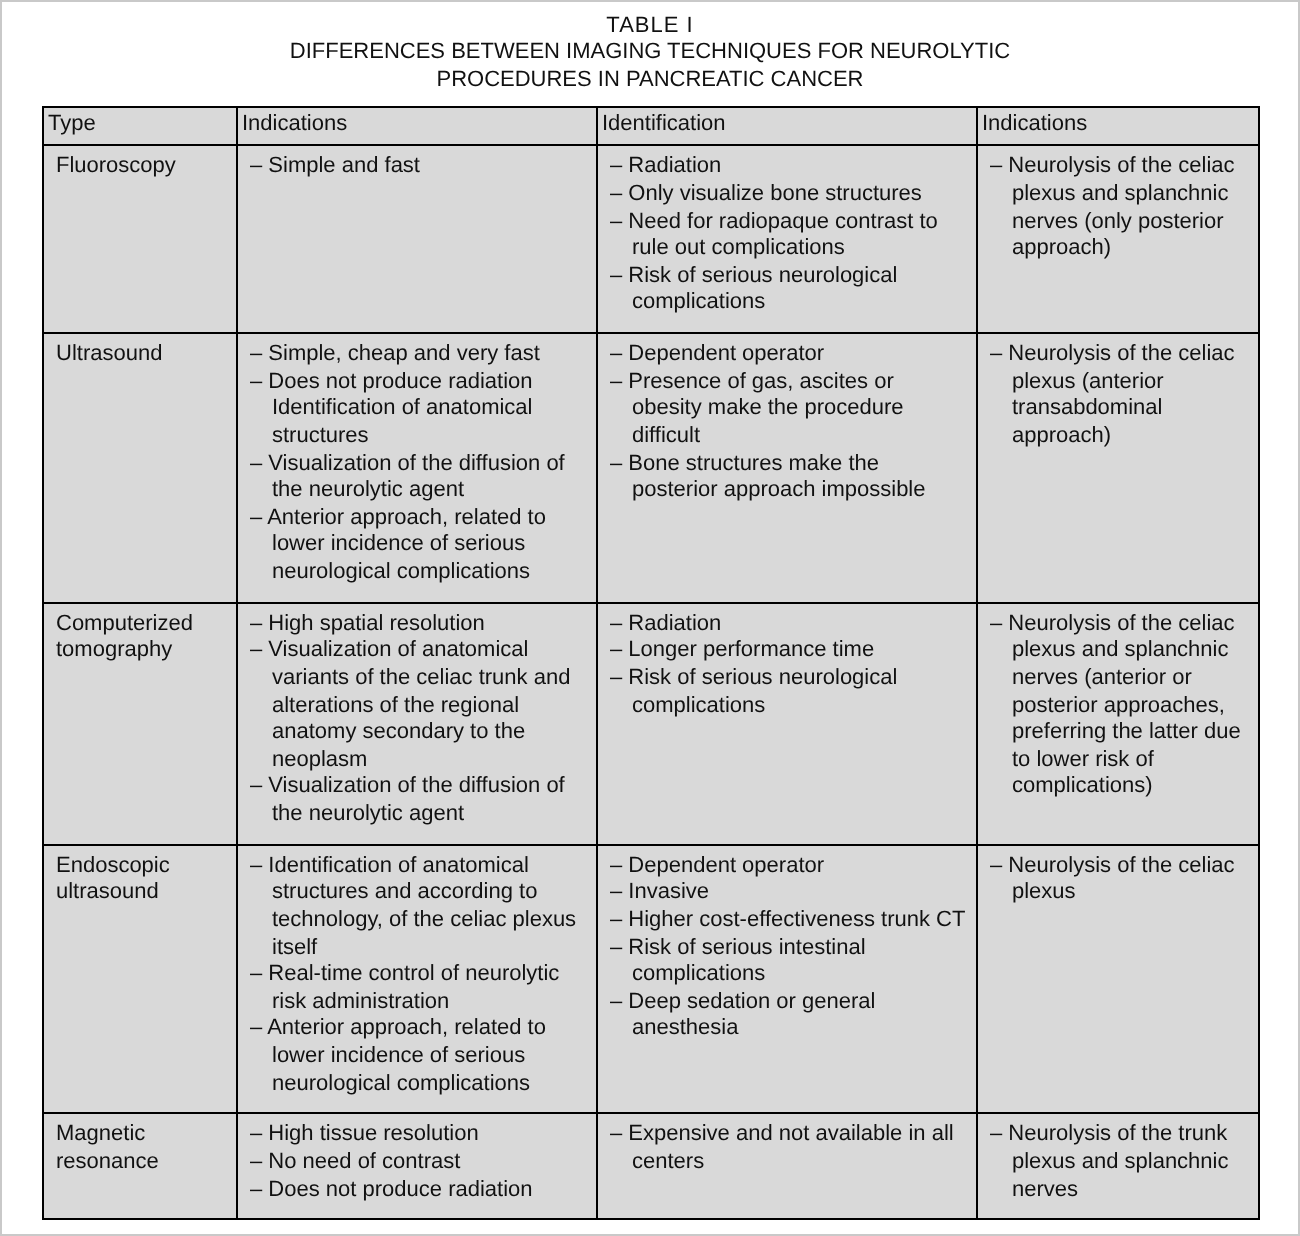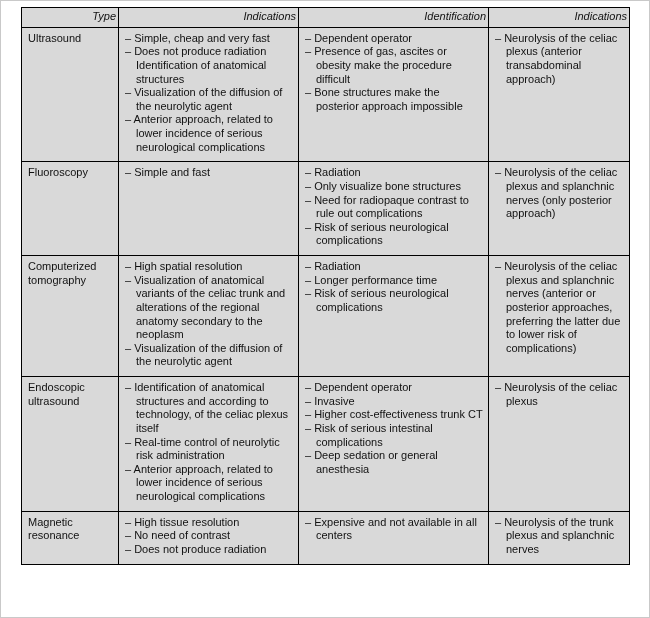--- a/index.html
+++ b/index.html
@@ -40,90 +40,93 @@
   table.cmp th,
   table.cmp td {
     border: 1px solid #000000;
     background: #d9d9d9;
     vertical-align: top;
     font-size: 11px;
     line-height: 1.24;
     padding: 4px 5px 7px 6px;
   }
   table.cmp th {
-    font-style: italic;
     font-weight: normal;
-    text-align: right;
+    text-align: left;
     padding: 2px 2px 3px 2px;
   }
   td.type-cell {
     padding-top: 5px;
   }
   .item {
     padding-left: 11px;
     text-indent: -11px;
     margin: 0;
   }
   .item.no-dash {
     text-indent: 0;
   }
 </style>
 </head>
 <body>
 
 <div class="page">
 
+  <div class="table-title">
+    <div class="table-label">TABLE I</div>
+    <div class="table-caption">DIFFERENCES BETWEEN IMAGING TECHNIQUES FOR NEUROLYTIC PROCEDURES IN PANCREATIC CANCER</div>
+  </div>
 
   <table class="cmp">
     <colgroup>
       <col style="width:97px">
       <col style="width:180px">
       <col style="width:190px">
       <col style="width:141px">
     </colgroup>
     <thead>
       <tr>
         <th>Type</th>
         <th>Indications</th>
         <th>Identification</th>
         <th>Indications</th>
       </tr>
     </thead>
     <tbody>
         <tr>
+          <td class="type-cell">Fluoroscopy</td>
+          <td>
+            <div class="item">– Simple and fast</div>
+          </td>
+          <td>
+            <div class="item">– Radiation</div>
+            <div class="item">– Only visualize bone structures</div>
+            <div class="item">– Need for radiopaque contrast to rule out complications</div>
+            <div class="item">– Risk of serious neurological complications</div>
+          </td>
+          <td>
+            <div class="item">– Neurolysis of the celiac plexus and splanchnic nerves (only posterior approach)</div>
+          </td>
+        </tr>
+        <tr>
           <td class="type-cell">Ultrasound</td>
           <td>
             <div class="item">– Simple, cheap and very fast</div>
             <div class="item">– Does not produce radiation</div>
             <div class="item no-dash">Identification of anatomical structures</div>
             <div class="item">– Visualization of the diffusion of the neurolytic agent</div>
             <div class="item">– Anterior approach, related to lower incidence of serious neurological complications</div>
           </td>
           <td>
             <div class="item">– Dependent operator</div>
             <div class="item">– Presence of gas, ascites or obesity make the procedure difficult</div>
             <div class="item">– Bone structures make the posterior approach impossible</div>
           </td>
           <td>
             <div class="item">– Neurolysis of the celiac plexus (anterior transabdominal approach)</div>
-          </td>
-        </tr>
-        <tr>
-          <td class="type-cell">Fluoroscopy</td>
-          <td>
-            <div class="item">– Simple and fast</div>
-          </td>
-          <td>
-            <div class="item">– Radiation</div>
-            <div class="item">– Only visualize bone structures</div>
-            <div class="item">– Need for radiopaque contrast to rule out complications</div>
-            <div class="item">– Risk of serious neurological complications</div>
-          </td>
-          <td>
-            <div class="item">– Neurolysis of the celiac plexus and splanchnic nerves (only posterior approach)</div>
           </td>
         </tr>
         <tr>
           <td class="type-cell">Computerized tomography</td>
           <td>
             <div class="item">– High spatial resolution</div>
             <div class="item">– Visualization of anatomical variants of the celiac trunk and alterations of the regional anatomy secondary to the neoplasm</div>
             <div class="item">– Visualization of the diffusion of the neurolytic agent</div>
           </td>
           <td>

